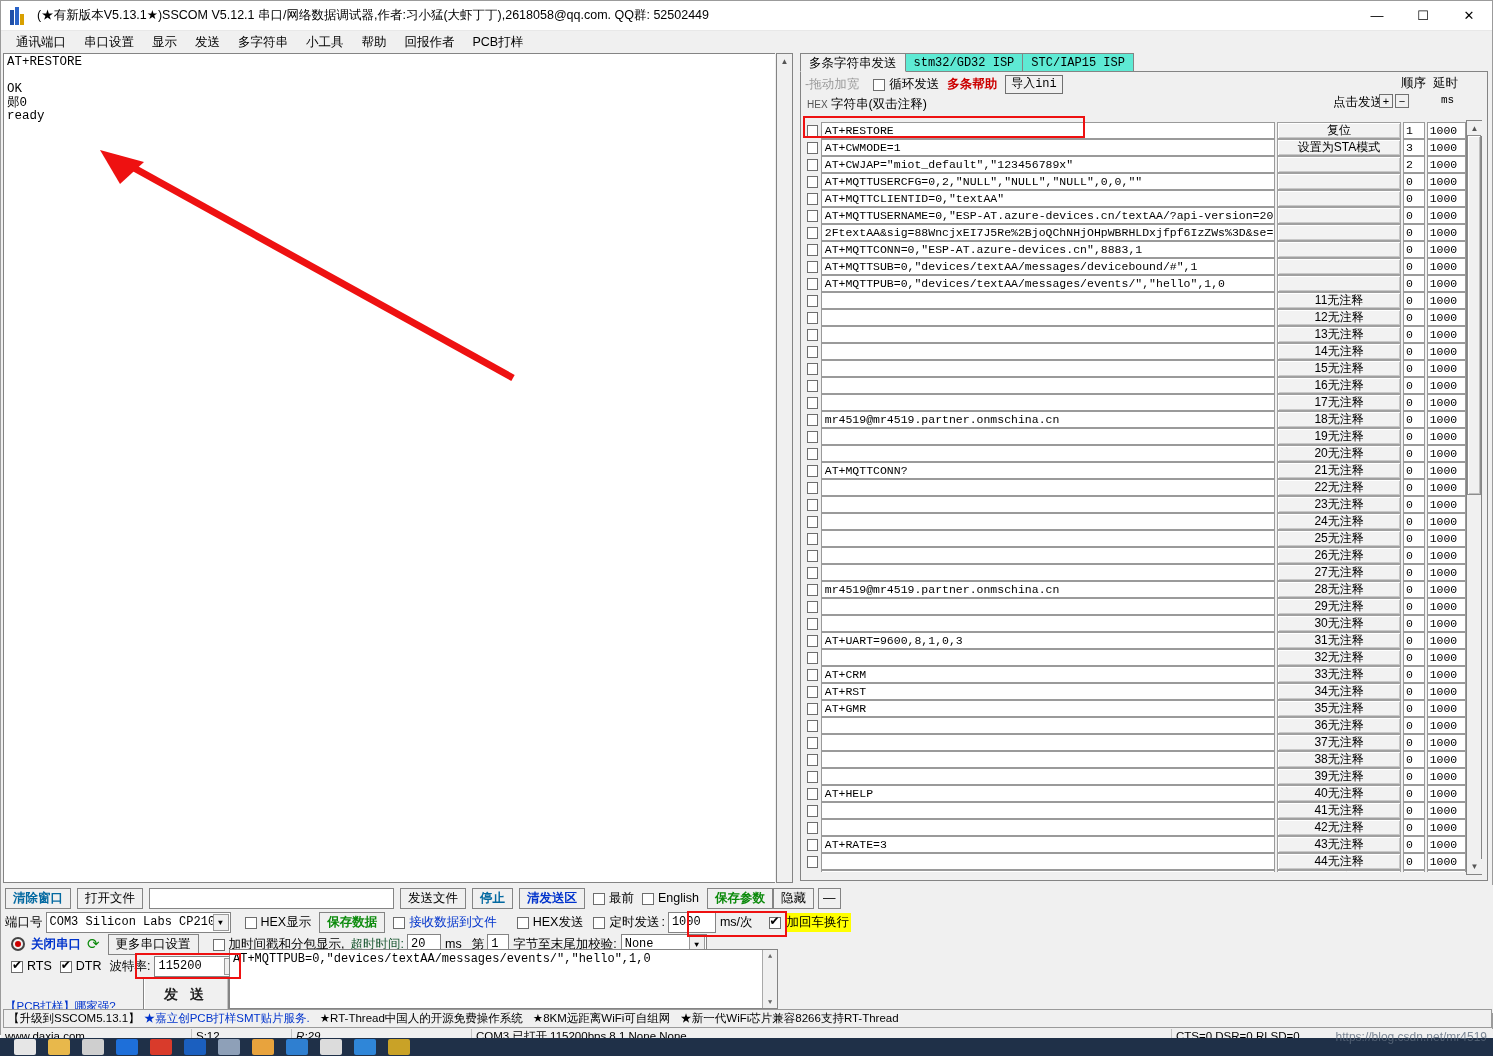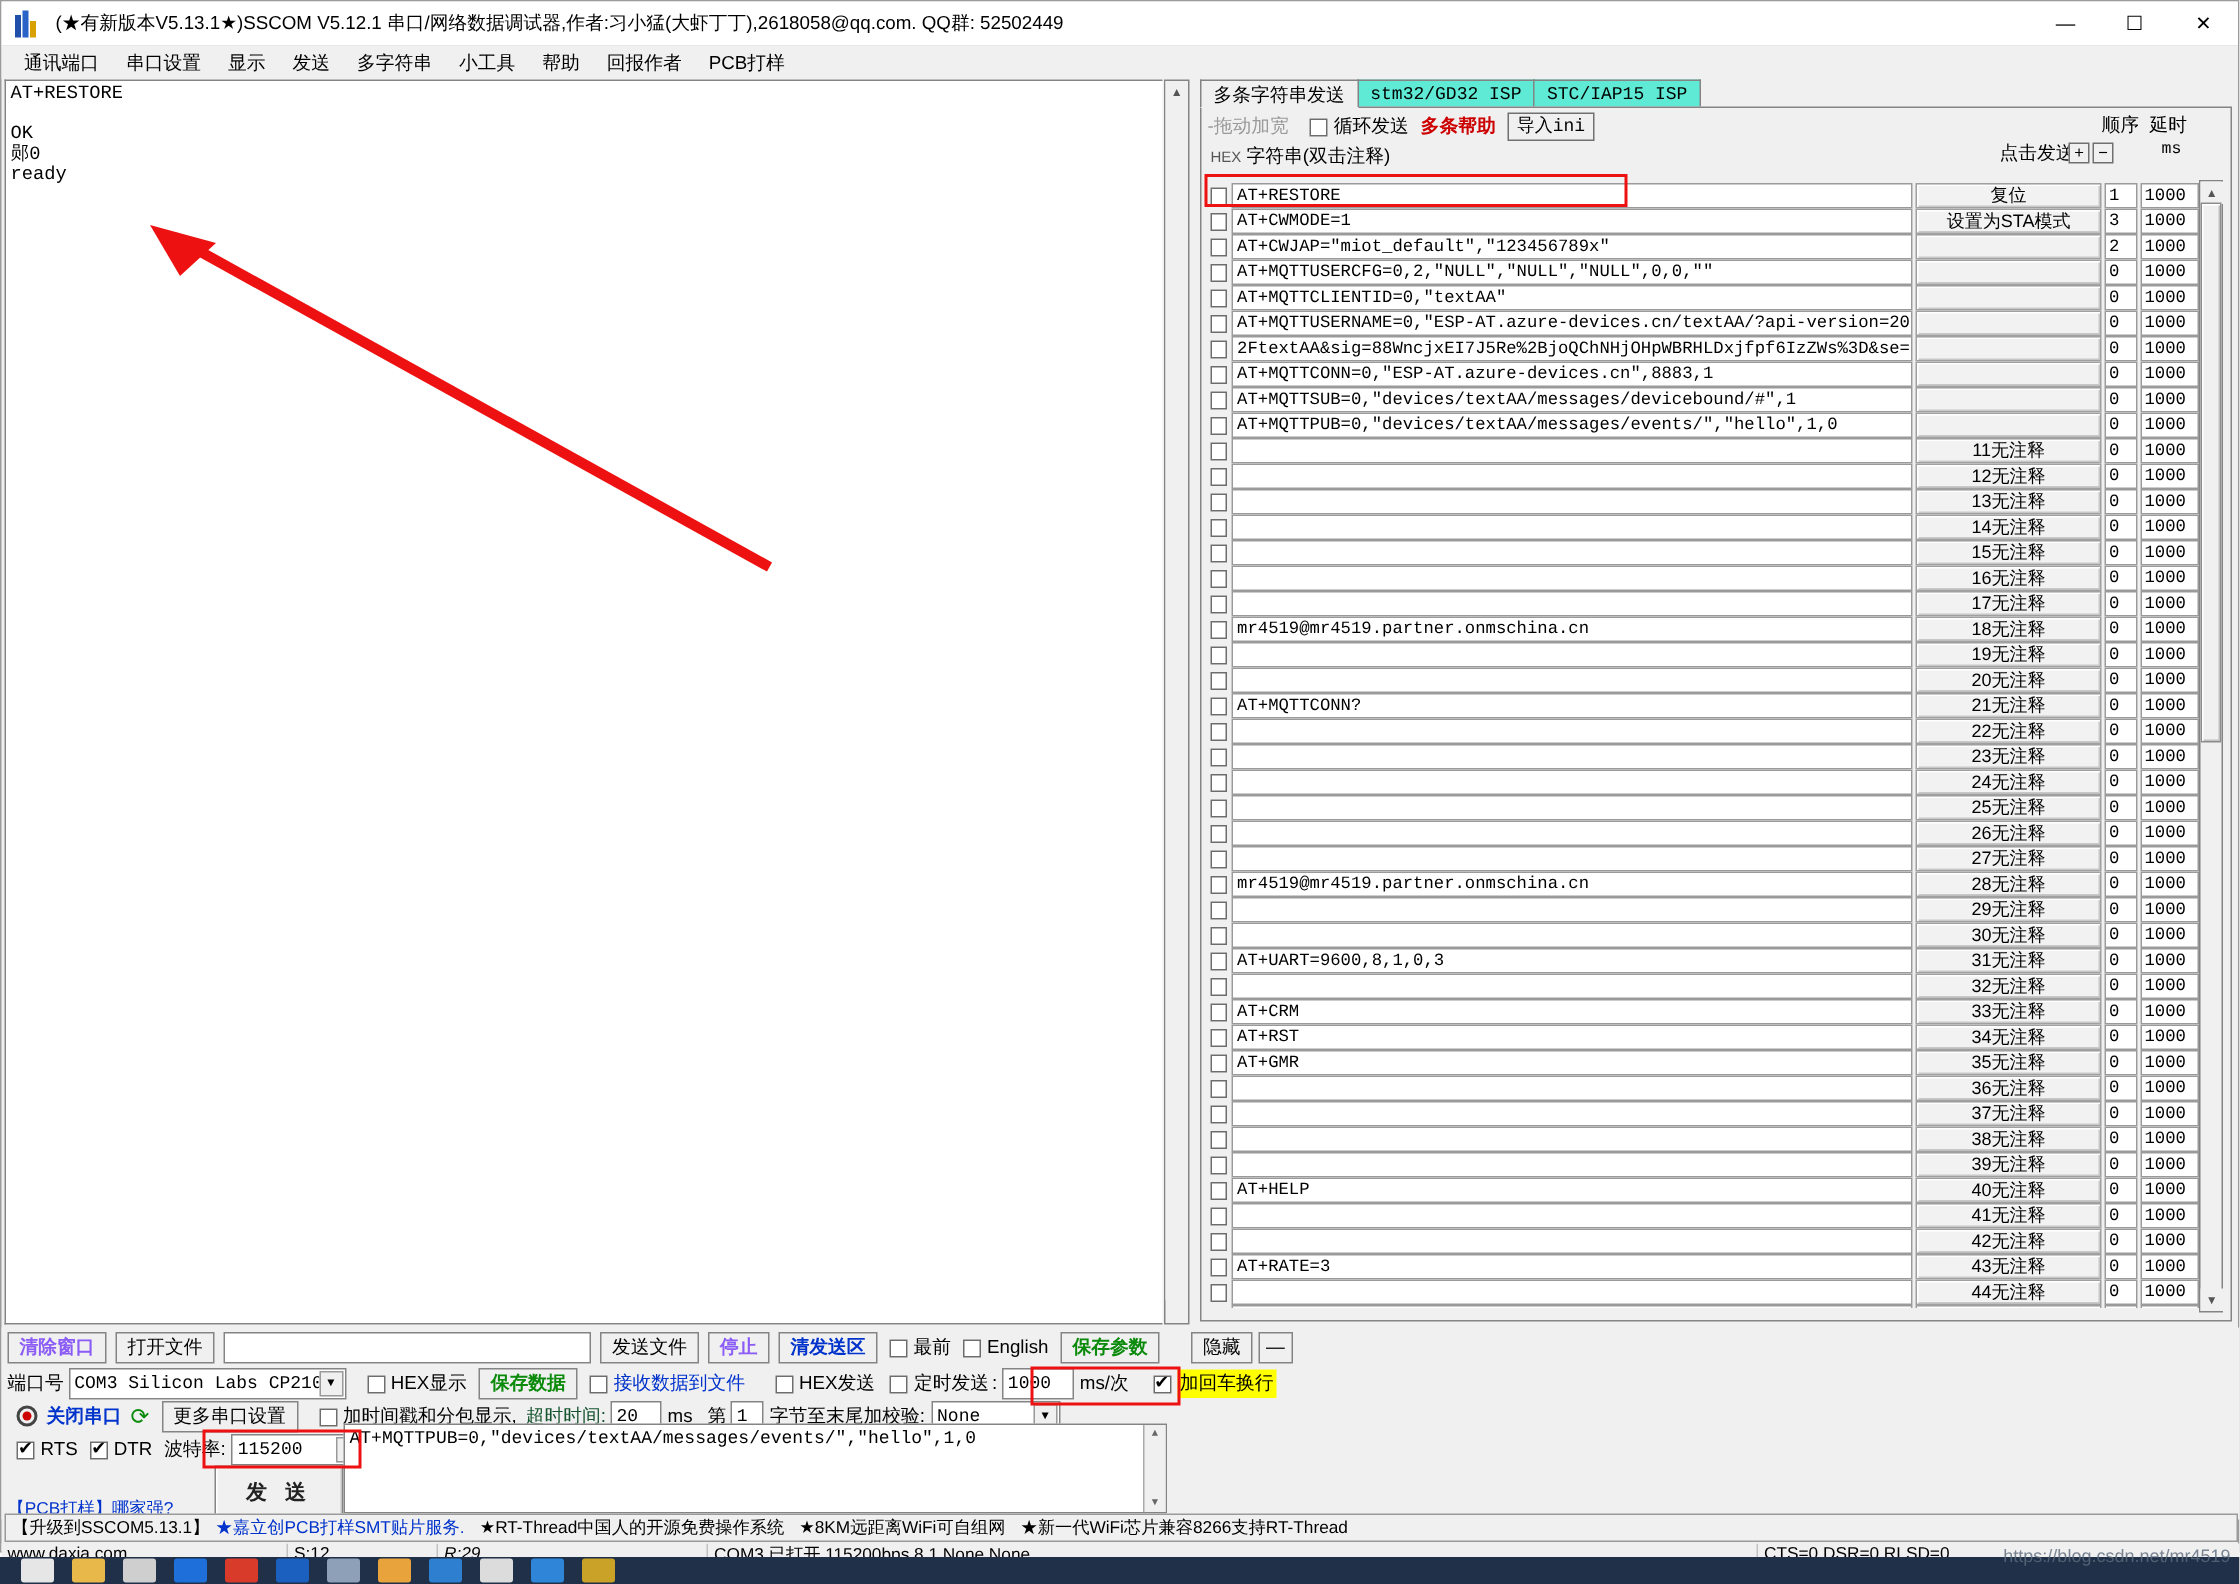--- a/index.html
+++ b/index.html
@@ -78,21 +78,21 @@
   .rows-sb { position:absolute; right:5px; top:48px; width:16px; height:755px; background:#f0f0f0; border:1px solid #848484; }
   .rows-sb .thumb { position:absolute; left:0; top:14px; width:14px; height:360px; background:#f0f0f0; border:1px solid #8d8d8d; box-shadow: inset 1px 1px 0 #fff, inset -1px -1px 0 #c0c0c0; }
 
   
   .redbox { position:absolute; border:2px solid #ee1111; pointer-events:none; }
 
   
   .bottom { position:absolute; left:0; top:884px; width:1493px; height:128px; background:#f0f0f0; }
   .brow { display:flex; align-items:center; height:24px; padding-left:4px; font-size:12.5px; }
   .flatbtn { border:1px solid #848484; background:#f0f0f0; height:21px; line-height:19px; padding:0 7px; white-space:nowrap; }
-  .flatbtn.red { color:#8b5cf6; font-weight:bold;text-align:right; }
+  .flatbtn.red { color:#0369a1; font-weight:bold;text-align:right; }
   .flatbtn.green { color:#0b8a0b; font-weight:bold; }
   .flatbtn.blue { color:#0033cc; font-weight:bold; }
   .txtinput { border:1px solid #848484; background:#fff; height:21px; }
   .mini-lbl { margin:0 4px; white-space:nowrap; }
   .sel { border:1px solid #848484; background:#fff; height:21px; display:flex; align-items:center; padding-left:3px; font-family:"Liberation Mono", monospace; font-size:12px; position:relative; }
   .sel .arw { position:absolute; right:1px; top:1px; width:16px; height:17px; background:#f0f0f0; border:1px solid #9a9a9a; display:flex; align-items:center; justify-content:center; font-size:8px; }
   .redcircle { width:14px; height:14px; border-radius:50%; background:#f0f0f0; border:2px solid #444; position:relative; }
   .redcircle::after { content:""; position:absolute; left:2px; top:2px; width:6px; height:6px; border-radius:50%; background:#cc0000; }
   .sendbtn { border:1px solid #848484; background:#f0f0f0; width:86px; height:36px; display:flex; align-items:center; justify-content:center;
              font-size:14px; font-weight:bold; color:#222; box-shadow: inset 1px 1px 0 #fff, inset -1px -1px 0 #c3c3c3; letter-spacing:4px; }
@@ -621,21 +621,21 @@
       <div class="flatbtn" style="margin-left:6px;">打开文件</div>
       <input class="txtinput" style="width: 245px; margin-left: 6px;" value="">
       <div class="flatbtn" style="margin-left:6px;">发送文件</div>
       <div class="flatbtn red" style="margin-left:6px;">停止</div>
       <div class="flatbtn blue" style="margin-left:6px;">清发送区</div>
       <span style="margin-left:8px;"><span class="cb"></span></span>
       <span>最前</span>
       <span style="margin-left:8px;"><span class="cb"></span></span>
       <span>English</span>
       <div class="flatbtn green" style="margin-left:8px;">保存参数</div>
-      <div class="flatbtn" style="margin-left:21px;">隐藏</div>
+      <div class="flatbtn" style="margin-left:0;">隐藏</div>
       <div class="flatbtn" style="margin-left:4px; padding:0 4px;">—</div>
     </div>
 
     <div class="brow" style="height:22px;">
       <span>端口号</span>
       <div class="sel" style="width:185px; margin-left:3px;">
         <span style="overflow:hidden; white-space:nowrap; width:163px;">COM3 Silicon Labs CP210x U</span>
         <span class="arw">▼</span>
       </div>
       <span style="margin-left:14px;"><span class="cb"></span></span>

